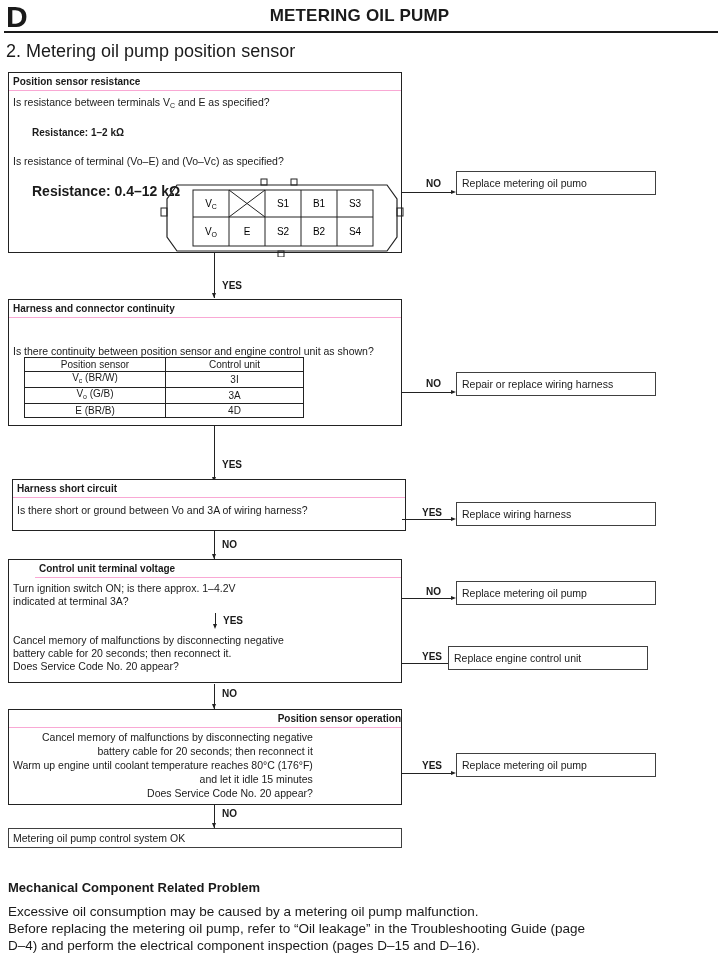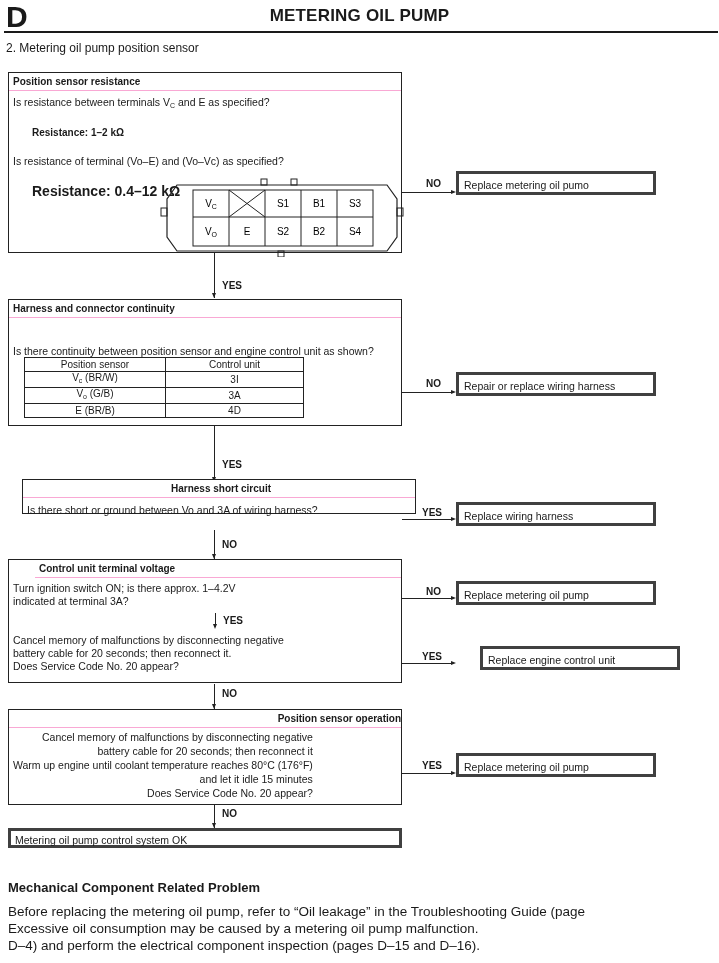--- a/index.html
+++ b/index.html
@@ -2,26 +2,26 @@
 <html><head>
 <meta charset="utf-8">
 <style>
   html, body { margin: 0; padding: 0; background: #ffffff; }
   body { width: 719px; height: 963px; position: relative; overflow: hidden;
          font-family: "Liberation Sans", sans-serif; color: #1a1a1a; }
   .abs { position: absolute; }
   .section-letter { left: 6px; top: 0px; font-size: 30px; font-weight: bold; line-height: 34px; }
   .page-title { left: 0; width: 719px; top: 6px; text-align: center; font-size: 17px; font-weight: bold; letter-spacing: 0.2px; }
   .title-rule { left: 4px; top: 31px; width: 714px; height: 2px; background: #1a1a1a; }
-  .subtitle { left: 6px; top: 41px; font-size: 12px; }
+  .subtitle { left: 6px; top: 41px; font-size: 18px; }
 
   .box { border: 1px solid #222; background: #fff; box-sizing: border-box; }
   .box-head { font-weight: bold; font-size: 10px; padding: 0 0 0 4px; border-bottom: 1px solid #f9a8d4; height: 18px; line-height: 18px; box-sizing: border-box; }
   .bold { font-weight: bold; }
-  .result { border: 3px solid #404040; font-size: 10.5px; padding: 0 5px; box-sizing: border-box; line-height: 22px; height: 24px; background:#fff; }
+  .result { border: 1px solid #404040; font-size: 10.5px; padding: 0 5px; box-sizing: border-box; line-height: 22px; height: 24px; background:#fff; }
   .label { font-size: 10px; font-weight: bold; }
   .vline { width: 1px; background: #222; }
   .hline { height: 1px; background: #222; }
   .arrow-down { width: 0; height: 0; border-left: 2.5px solid transparent; border-right: 2.5px solid transparent; border-top: 5px solid #222; }
   .arrow-right { width: 0; height: 0; border-top: 2.5px solid transparent; border-bottom: 2.5px solid transparent; border-left: 5px solid #222; }
 
   table.cont { border-collapse: collapse; font-size: 10px; }
   table.cont td { border: 1px solid #222; text-align: center; height: 13px; padding: 0; line-height: 12px; }
 
   .para { font-size: 13.5px; line-height: 17px; }
@@ -114,21 +114,21 @@
     </tr>
   </tbody>
     </table>
 </div>
 
 <div class="abs hline" style="left:402px; top:392px; width:51px;"></div>
 <div class="abs arrow-right" style="left:451px; top:390px;"></div>
 <div class="abs label" style="left:426px; top:378px;">NO</div>
 <div class="abs result" style="left:456px; top:372px; width:200px;">Repair or replace wiring harness</div>
 
-<div class="abs box" style="left:22px; top:479px; width:394px; height:35px;text-align:center;">
+<div class="abs box" style="left:12px; top:479px; width:394px; height:52px;">
   <div class="box-head">Harness short circuit</div>
   <div class="abs" style="left:4px; top:24px; font-size:10.5px;">Is there short or ground between Vo and 3A of wiring harness?</div>
 </div>
 
 <div class="abs hline" style="left:402px; top:519px; width:51px;"></div>
 <div class="abs arrow-right" style="left:451px; top:517px;"></div>
 <div class="abs label" style="left:422px; top:507px;">YES</div>
 <div class="abs result" style="left:456px; top:502px; width:200px;">Replace wiring harness</div>
 
 <div class="abs box" style="left:8px; top:559px; width:394px; height:124px;padding-left:26px;">
@@ -145,21 +145,21 @@
 </div>
 
 <div class="abs hline" style="left:402px; top:598px; width:51px;"></div>
 <div class="abs arrow-right" style="left:451px; top:596px;"></div>
 <div class="abs label" style="left:426px; top:586px;">NO</div>
 <div class="abs result" style="left:456px; top:581px; width:200px;">Replace metering oil pump</div>
 
 <div class="abs hline" style="left:402px; top:663px; width:51px;"></div>
 <div class="abs arrow-right" style="left:451px; top:661px;"></div>
 <div class="abs label" style="left:422px; top:651px;">YES</div>
-<div class="abs result" style="left:480px; top:646px; width:200px;">Replace engine control unit</div>
+<div class="abs result" style="left:448px; top:646px; width:200px;">Replace engine control unit</div>
 
 <div class="abs box" style="left:8px; top:709px; width:394px; height:96px;text-align:right;">
   <div class="box-head">Position sensor operation</div>
   <div class="abs" style="left:4px; top:20px; font-size:10.5px; line-height:14px;">
     <div>Cancel memory of malfunctions by disconnecting negative</div>
     <div>battery cable for 20 seconds; then reconnect it</div>
     <div>Warm up engine until coolant temperature reaches 80°C (176°F)</div>
     <div>and let it idle 15 minutes</div>
     <div>Does Service Code No. 20 appear?</div>
   </div>
@@ -167,16 +167,16 @@
 
 <div class="abs hline" style="left:402px; top:773px; width:51px;"></div>
 <div class="abs arrow-right" style="left:451px; top:771px;"></div>
 <div class="abs label" style="left:422px; top:760px;">YES</div>
 <div class="abs result" style="left:456px; top:753px; width:200px;">Replace metering oil pump</div>
 
 <div class="abs result" style="left:8px; top:828px; width:394px; height:20px; line-height:18px; padding-left:4px;">Metering oil pump control system OK</div>
 
 <div class="abs bold" style="left:8px; top:880px; font-size:13px;">Mechanical Component Related Problem</div>
 <div class="abs para" style="left:8px; top:903px; width:711px; white-space:nowrap;">
+  <div>Excessive oil consumption may be caused by a metering oil pump malfunction.</div>
   <div>Before replacing the metering oil pump, refer to “Oil leakage” in the Troubleshooting Guide (page</div>
-  <div>Excessive oil consumption may be caused by a metering oil pump malfunction.</div>
   <div>D–4) and perform the electrical component inspection (pages D–15 and D–16).</div>
 </div>
 
 </body></html>

